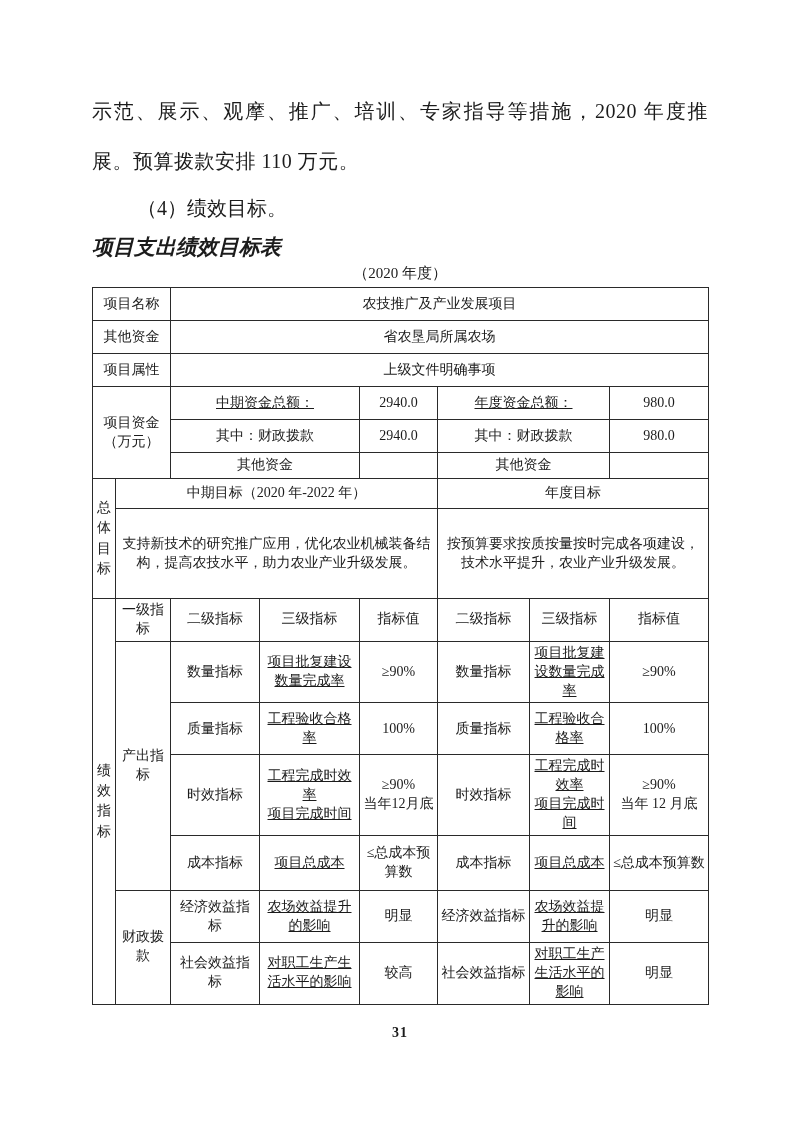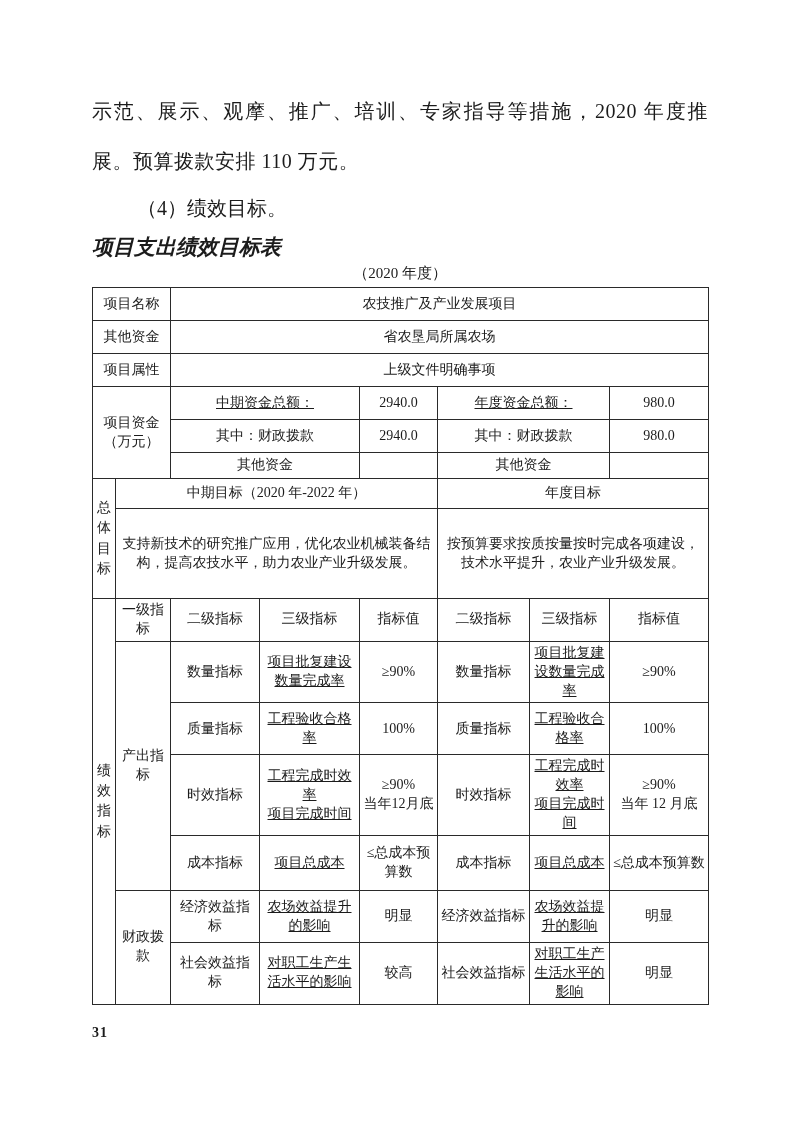--- a/index.html
+++ b/index.html
@@ -48,21 +48,21 @@
   td.right  { text-align:right; padding-right:5px; }
   td.pre    { white-space:pre-line; }
   td.goal-mid  { text-align:left; padding:4px 5px; }
   td.goal-year { text-align:center; padding:4px 5px; }
 
   .r33{height:33px;} .r26{height:26px;margin-left:28px;} .r30{height:30px;} .r90{height:90px;}
   .r38{height:38px;} .r58{height:58px;} .r52{height:52px;} .r74{height:74px;}
   .r55{height:55px;} .r60{height:60px;padding-left:32px;}
 
   .page-number {
-    text-align:left; font-size:14px; font-weight:bold;
+    text-align:center; font-size:14px; font-weight:bold;
     margin-top:20px; letter-spacing:1px;
   }
 </style>
 </head>
 <body>
 
 <div class="page">
 
   <div>
     <div class="para-line">示范、展示、观摩、推广、培训、专家指导等措施，2020 年度推</div>

